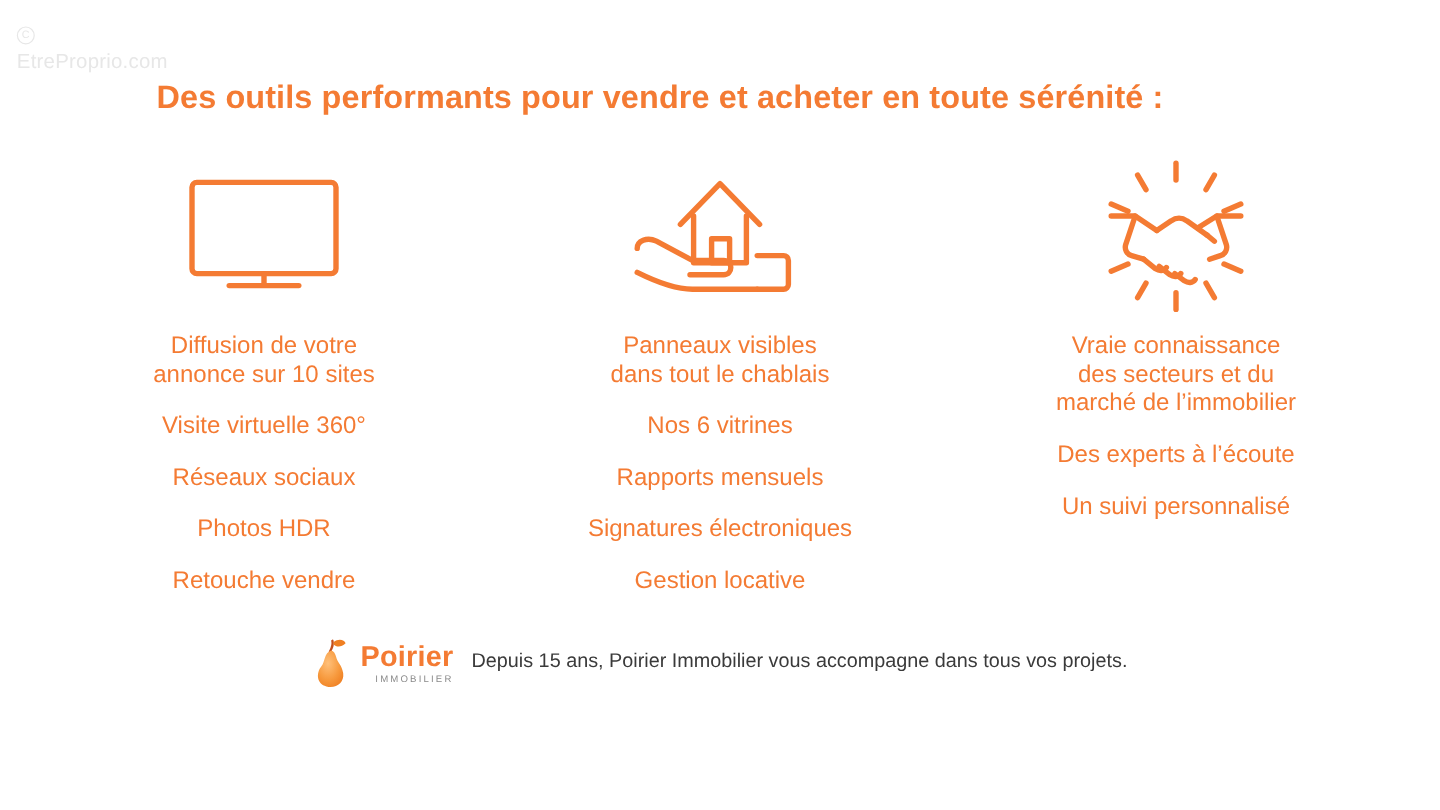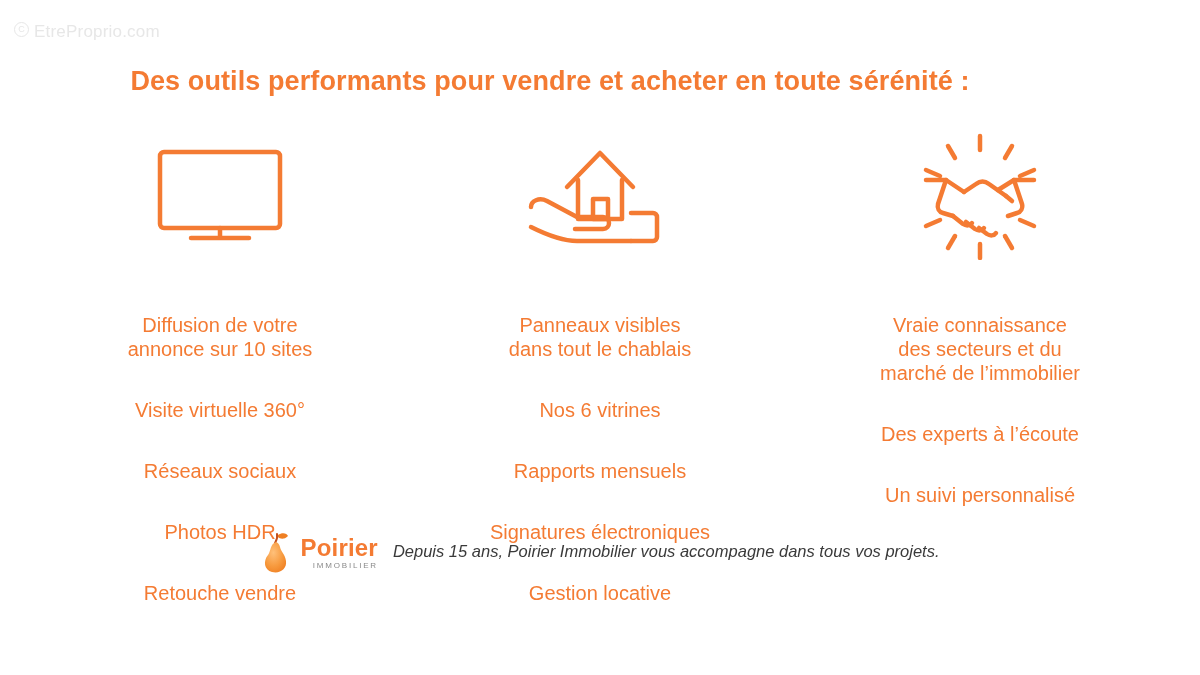--- a/index.html
+++ b/index.html
@@ -26,20 +26,21 @@
   .watermark {
     position: absolute;
     top: 22px;
     left: 14px;
     display: flex;
     gap: 5px;
     color: #e7e7e7;
     font-size: 17px;
     letter-spacing: 0.2px;
     user-select: none;
+    flex-direction: column;
   }
   .watermark .wm-c {
     display: inline-block;
     width: 13px;
     height: 13px;
     border: 1.4px solid #e7e7e7;
     border-radius: 50%;
     font-size: 9px;
     line-height: 12px;
     text-align: center;
@@ -84,21 +85,20 @@
     margin-top: 6px;
     width: 100%;
     text-align: center;
   }
   .feature {
     color: #f47b33;
     font-size: 20px;
     line-height: 24px;
     margin-bottom: 19px;
     white-space: pre-line;
-    margin-top: 37px;
   }
   .feature:last-child {
     margin-bottom: 0;
   }
 
   
   .footer {
     position: absolute;
     left: 0;
     top: 528px;
@@ -126,21 +126,20 @@
   .logo-sub {
     color: #8a8a8a;
     font-size: 8px;
     letter-spacing: 1.8px;
     text-align: right;
     margin-top: 2px;
   }
   .tagline {
     color: #3a3a3a;
     font-size: 16.5px;
-    font-style: italic;
   }
 </style>
 </head>
 <body>
 
 <div class="page">
 
   <div class="watermark">
     <span class="wm-c">C</span>
     <span>EtreProprio.com</span>

